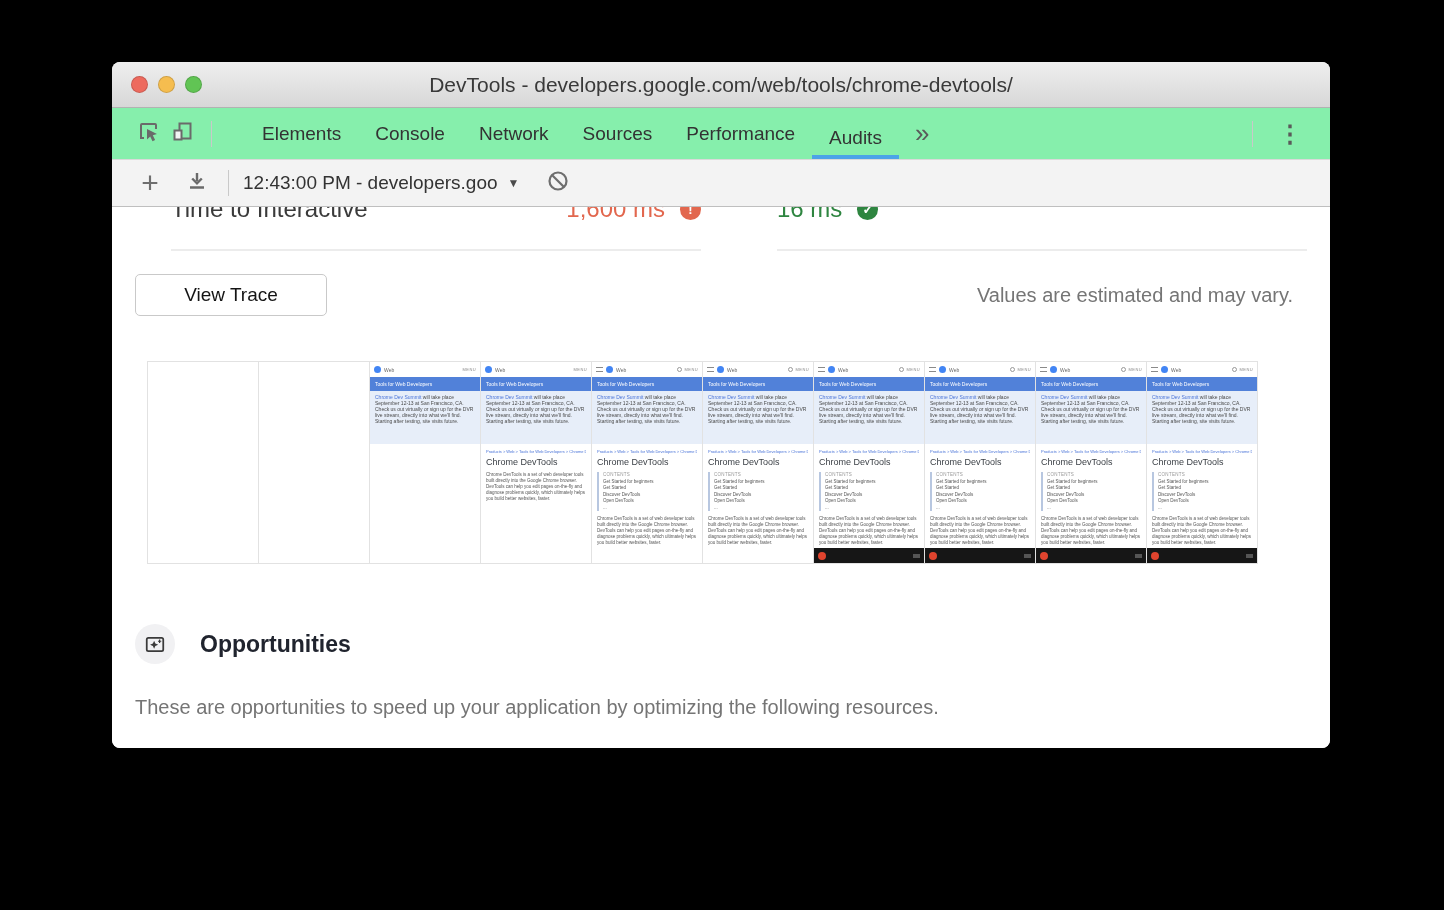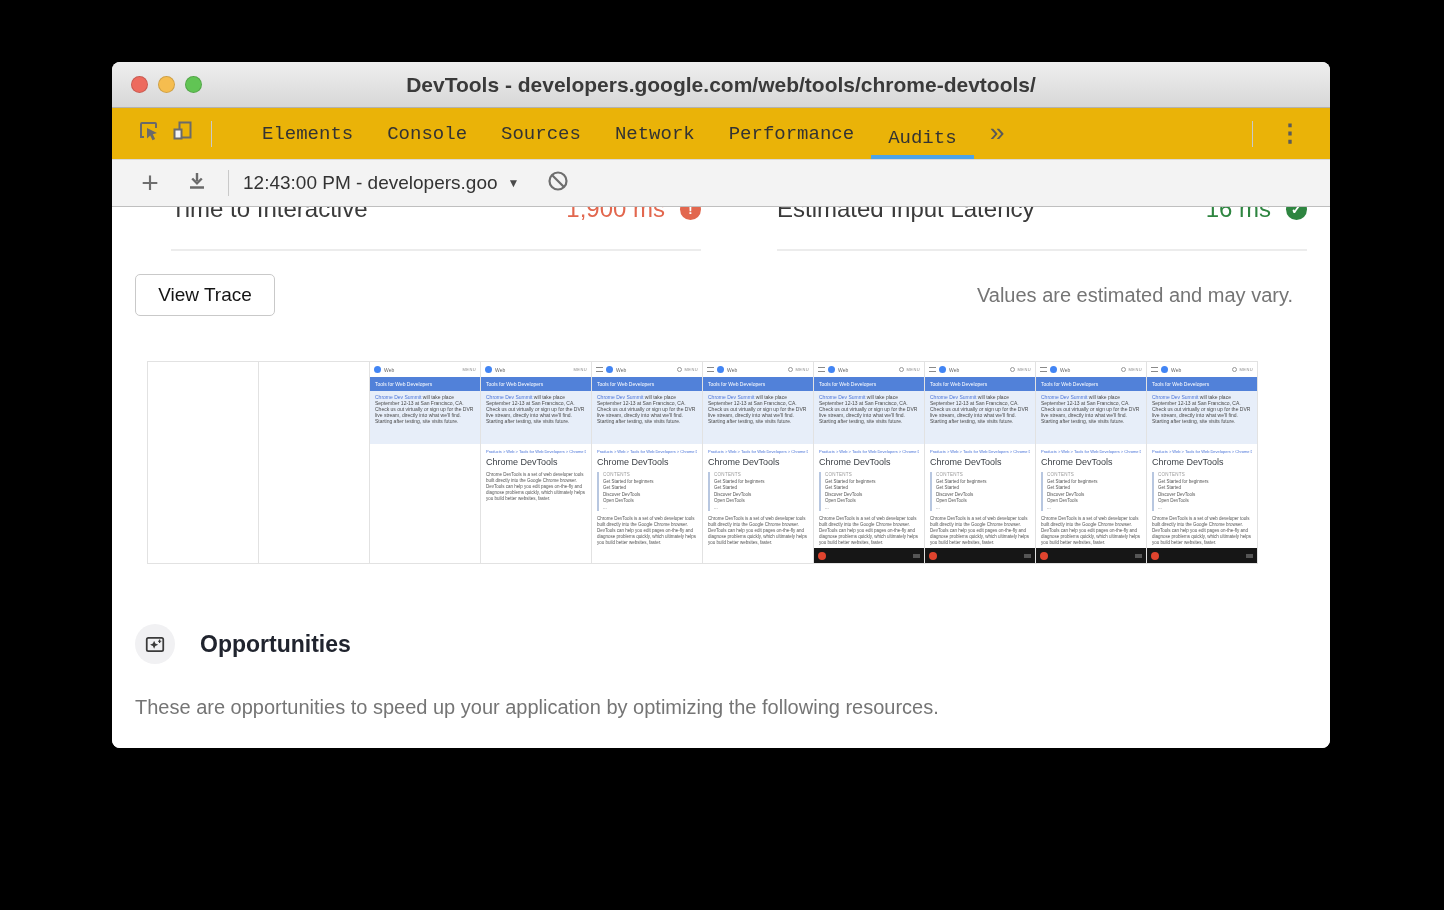--- a/index.html
+++ b/index.html
@@ -25,25 +25,25 @@
   .titlebar{
     height:46px; background:linear-gradient(#efefef,#d7d7d7);
     border-bottom:1px solid #b2b2b2;
     display:flex; align-items:center; position:relative;
   }
   .lights{position:absolute; left:19px; top:0; height:100%; display:flex; align-items:center; gap:10px;}
   .light{width:17px; height:17px; border-radius:50%; border:1px solid rgba(0,0,0,0.15);}
   .light.red{background:#ed6a5e;}
   .light.yellow{background:#f5bd4f;}
   .light.green{background:#61c454;}
-  .win-title{flex:1; text-align:center; font-size:21px; font-weight:700; color:#3a3a3a;}
+  .win-title{flex:1; text-align:center; font-size:21px; font-weight:400; color:#3a3a3a;}
   
   .tabbar{
-    height:52px; background:#eab308; border-bottom:1px solid #dadada;
-    display:flex; align-items:center; padding:0 14px 0 20px;font-family:Liberation Mono, monospace;
+    height:52px; background:#86efac; border-bottom:1px solid #dadada;
+    display:flex; align-items:center; padding:0 14px 0 20px;
   }
   .icon-btn{width:34px; height:34px; display:flex; align-items:center; justify-content:center; flex:0 0 auto;}
   .vsep{width:1px; height:26px; background:#c9c9c9; margin:0 11px; flex:0 0 auto;}
   .tabs{display:flex; height:100%; margin-left:22px;}
   .tab{
     height:100%; padding:0 17px; display:flex; align-items:center;
     font-size:19px; color:#333;
   }
   .tab.selected{border-bottom:4px solid var(--accent); padding-top:12px;}
   .overflow-btn{font-size:26px; color:#5a5a5a; padding:0 16px; height:100%; display:flex; align-items:center;}
@@ -73,21 +73,21 @@
   .metric-value.warn{color:var(--warn);}
   .metric-value.pass{color:var(--pass);}
   .status-dot{
     width:21px; height:21px; border-radius:50%; color:#fff;
     font-size:13px; font-weight:bold; display:flex; align-items:center; justify-content:center;
   }
   .status-dot.warn{background:var(--warn);}
   .status-dot.pass{background:var(--pass);}
   .trace-row{margin-top:23px; display:flex; align-items:center; justify-content:space-between;}
   .view-trace{
-    width:140px; height:42px; background:#fff; border:1px solid #c9c9c9; border-radius:5px;
+    width:192px; height:42px; background:#fff; border:1px solid #c9c9c9; border-radius:5px;
     font-size:19px; color:#141414; display:flex; align-items:center; justify-content:center;
   }
   .disclaimer{font-size:20px; color:#757575; padding-right:14px;}
   
   .filmstrip{
     margin:45px 0 0 12px; width:1111px; height:203px;
     display:flex; border:1px solid #e2e2e2; background:#fff;justify-content:center;
   }
   .frame{flex:1 1 0; border-right:1px solid #e2e2e2; position:relative; overflow:hidden; background:#fff; min-width:0;}
   .frame:last-child{border-right:none;}
@@ -153,22 +153,22 @@
         <svg width="24" height="24" viewBox="0 0 24 24">
           <rect x="8.5" y="3.5" width="11" height="15" fill="none" stroke="#6a6a6a" stroke-width="2"></rect>
           <rect x="3.5" y="10.5" width="7" height="9" fill="#f3f3f3" stroke="#6a6a6a" stroke-width="2"></rect>
         </svg>
       </span>
     </div>
     <div class="vsep"></div>
     <div class="tabs">
         <div class="tab">Elements</div>
         <div class="tab">Console</div>
+        <div class="tab">Network</div>
         <div class="tab">Sources</div>
-        <div class="tab">Network</div>
         <div class="tab">Performance</div>
         <div class="tab selected">Audits</div>
       </div>
     <div class="overflow-btn">»</div>
     <div class="tabbar-spacer"></div>
     <div class="vsep"></div>
     <div class="kebab-btn">⋮</div>
   </div>
 
   <div class="toolbar">
@@ -197,28 +197,27 @@
     </div>
   </div>
 
   <div class="content">
 
     <div class="metrics-clip">
       <div class="metric">
         <div class="metric-inner">
           <span class="metric-label">Time to Interactive</span>
           <span class="metric-valwrap">
-            <span class="metric-value warn">1,900 ms</span>
+            <span class="metric-value warn">1,600 ms</span>
             <span class="status-dot warn">!</span>
           </span>
         </div>
       </div>
       <div class="metric">
         <div class="metric-inner">
-          <span class="metric-label">Estimated Input Latency</span>
           <span class="metric-valwrap">
             <span class="metric-value pass">16 ms</span>
             <span class="status-dot pass">✓</span>
           </span>
         </div>
       </div>
     </div>
 
     <div class="trace-row">
       <button class="view-trace">View Trace</button>

